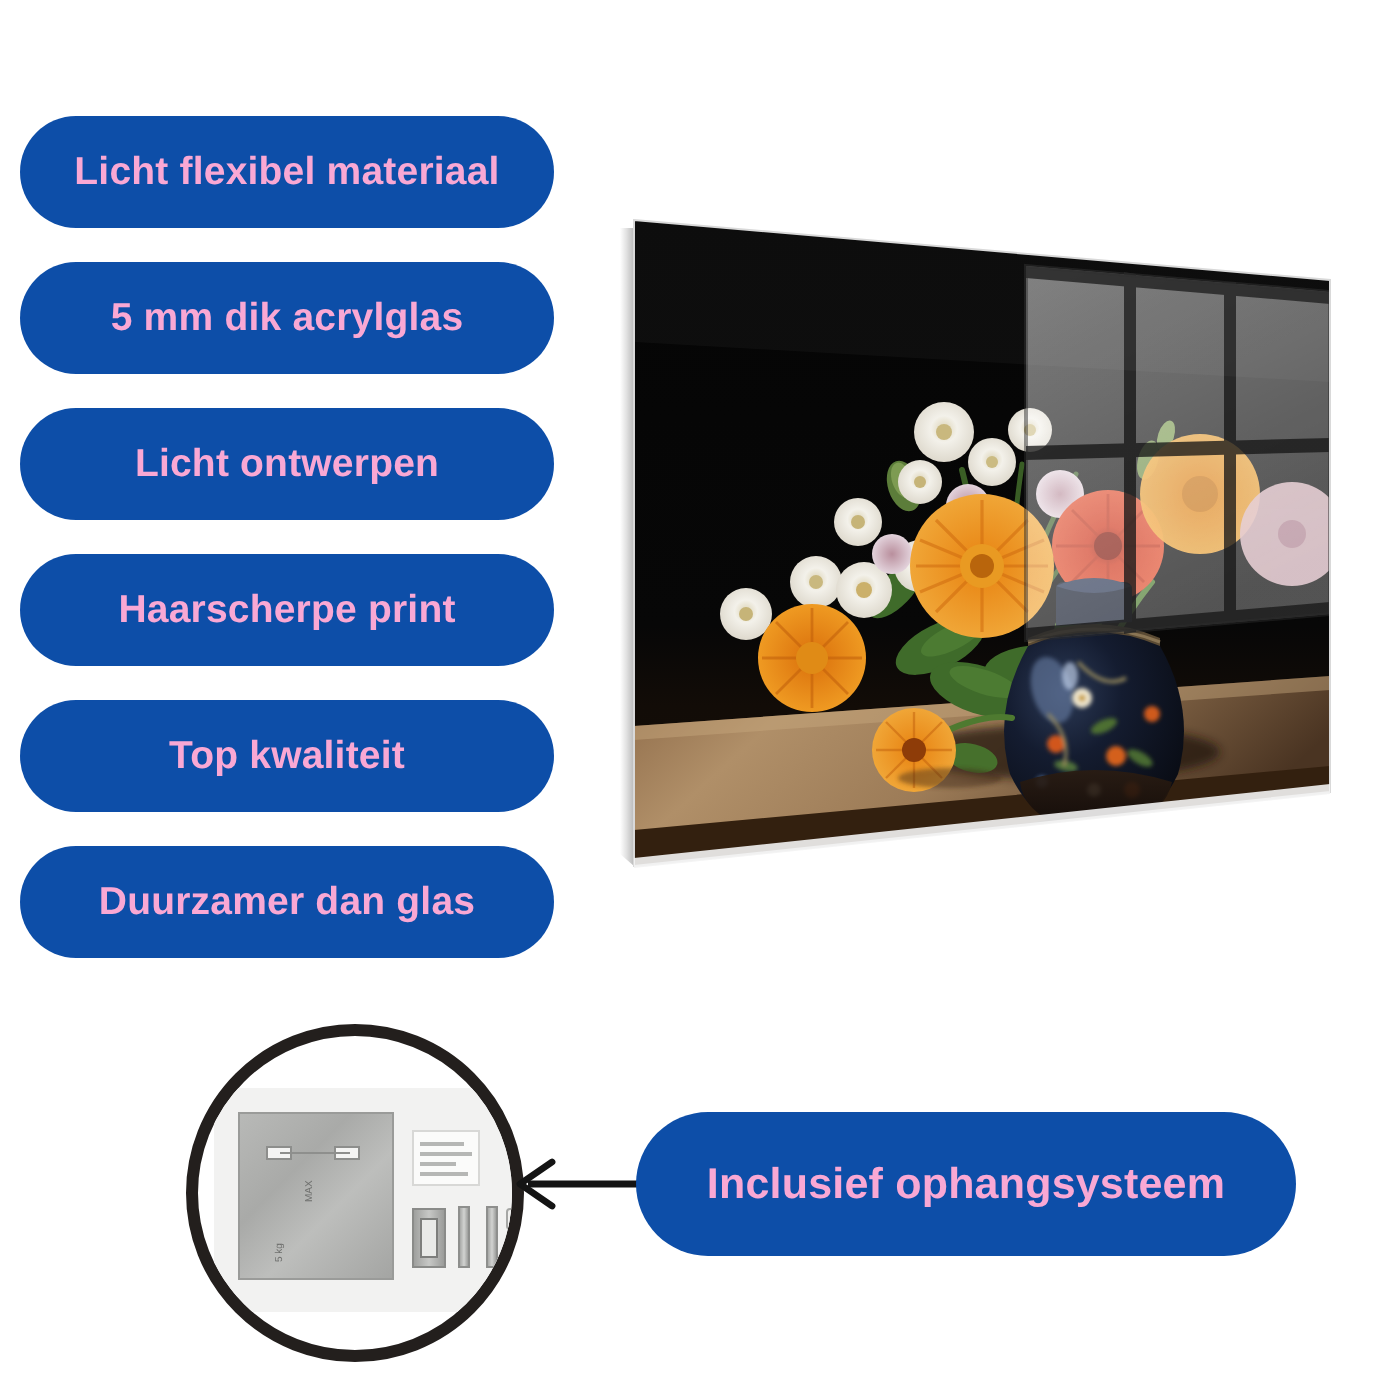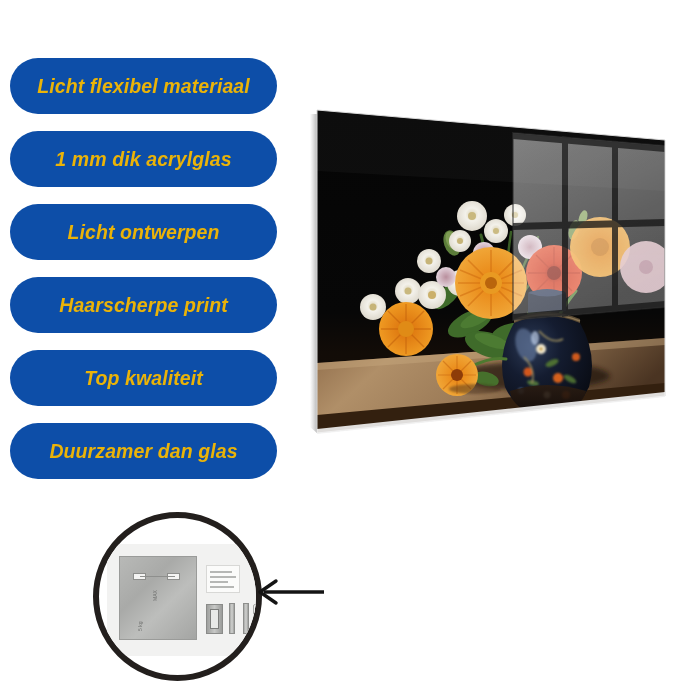--- a/index.html
+++ b/index.html
@@ -20,27 +20,26 @@
     overflow: hidden;
   }
 
   
   .pill {
     position: absolute;
     display: flex;
     align-items: center;
     justify-content: center;
     background: #0d4ea8;
-    color: #eab308;
+    color: #f9a8d4;
     border-radius: 999px;
     font-weight: bold;
     letter-spacing: .1px;
     box-sizing: border-box;
     white-space: nowrap;
-    font-style: italic;
   }
   .pill-feature {
     left: 10px;
     width: 267px;
     height: 56px;
     font-size: 19.5px;
   }
   .pill-callout {
     left: 318px;
     top: 556px;
@@ -484,21 +483,21 @@
       <polygon points="17,15 365,45 365,301 17,338" fill="none" stroke="#d9d9d9" stroke-width="1"></polygon>
 
       <polygon points="17,334 365,297 365,302 17,339" fill="#f3f3f3" opacity="0.9"></polygon>
     </svg>
   </div>
 
   <div class="pill pill-feature" style="top:58px">
     <span>Licht flexibel materiaal</span>
   </div>
   <div class="pill pill-feature" style="top:131px">
-    <span>1 mm dik acrylglas</span>
+    <span>5 mm dik acrylglas</span>
   </div>
   <div class="pill pill-feature" style="top:204px">
     <span>Licht ontwerpen</span>
   </div>
   <div class="pill pill-feature" style="top:350px">
     <span>Top kwaliteit</span>
   </div>
   <div class="pill pill-feature" style="top:277px">
     <span>Haarscherpe print</span>
   </div>
@@ -532,14 +531,17 @@
       <div class="kit-plug p1"></div>
       <div class="kit-plug p2"></div>
     </div>
   </div>
 
   <svg id="kit-arrow" viewBox="0 0 76 34">
     <line x1="74" y1="17" x2="14" y2="17" stroke="#141414" stroke-width="3.4"></line>
     <polyline points="26,6 10,17 26,28" fill="none" stroke="#141414" stroke-width="3.4" stroke-linecap="round" stroke-linejoin="round"></polyline>
   </svg>
 
+  <div class="pill pill-callout">
+    <span>Inclusief ophangsysteem</span>
+  </div>
 
 </div>
 
 </body></html>

